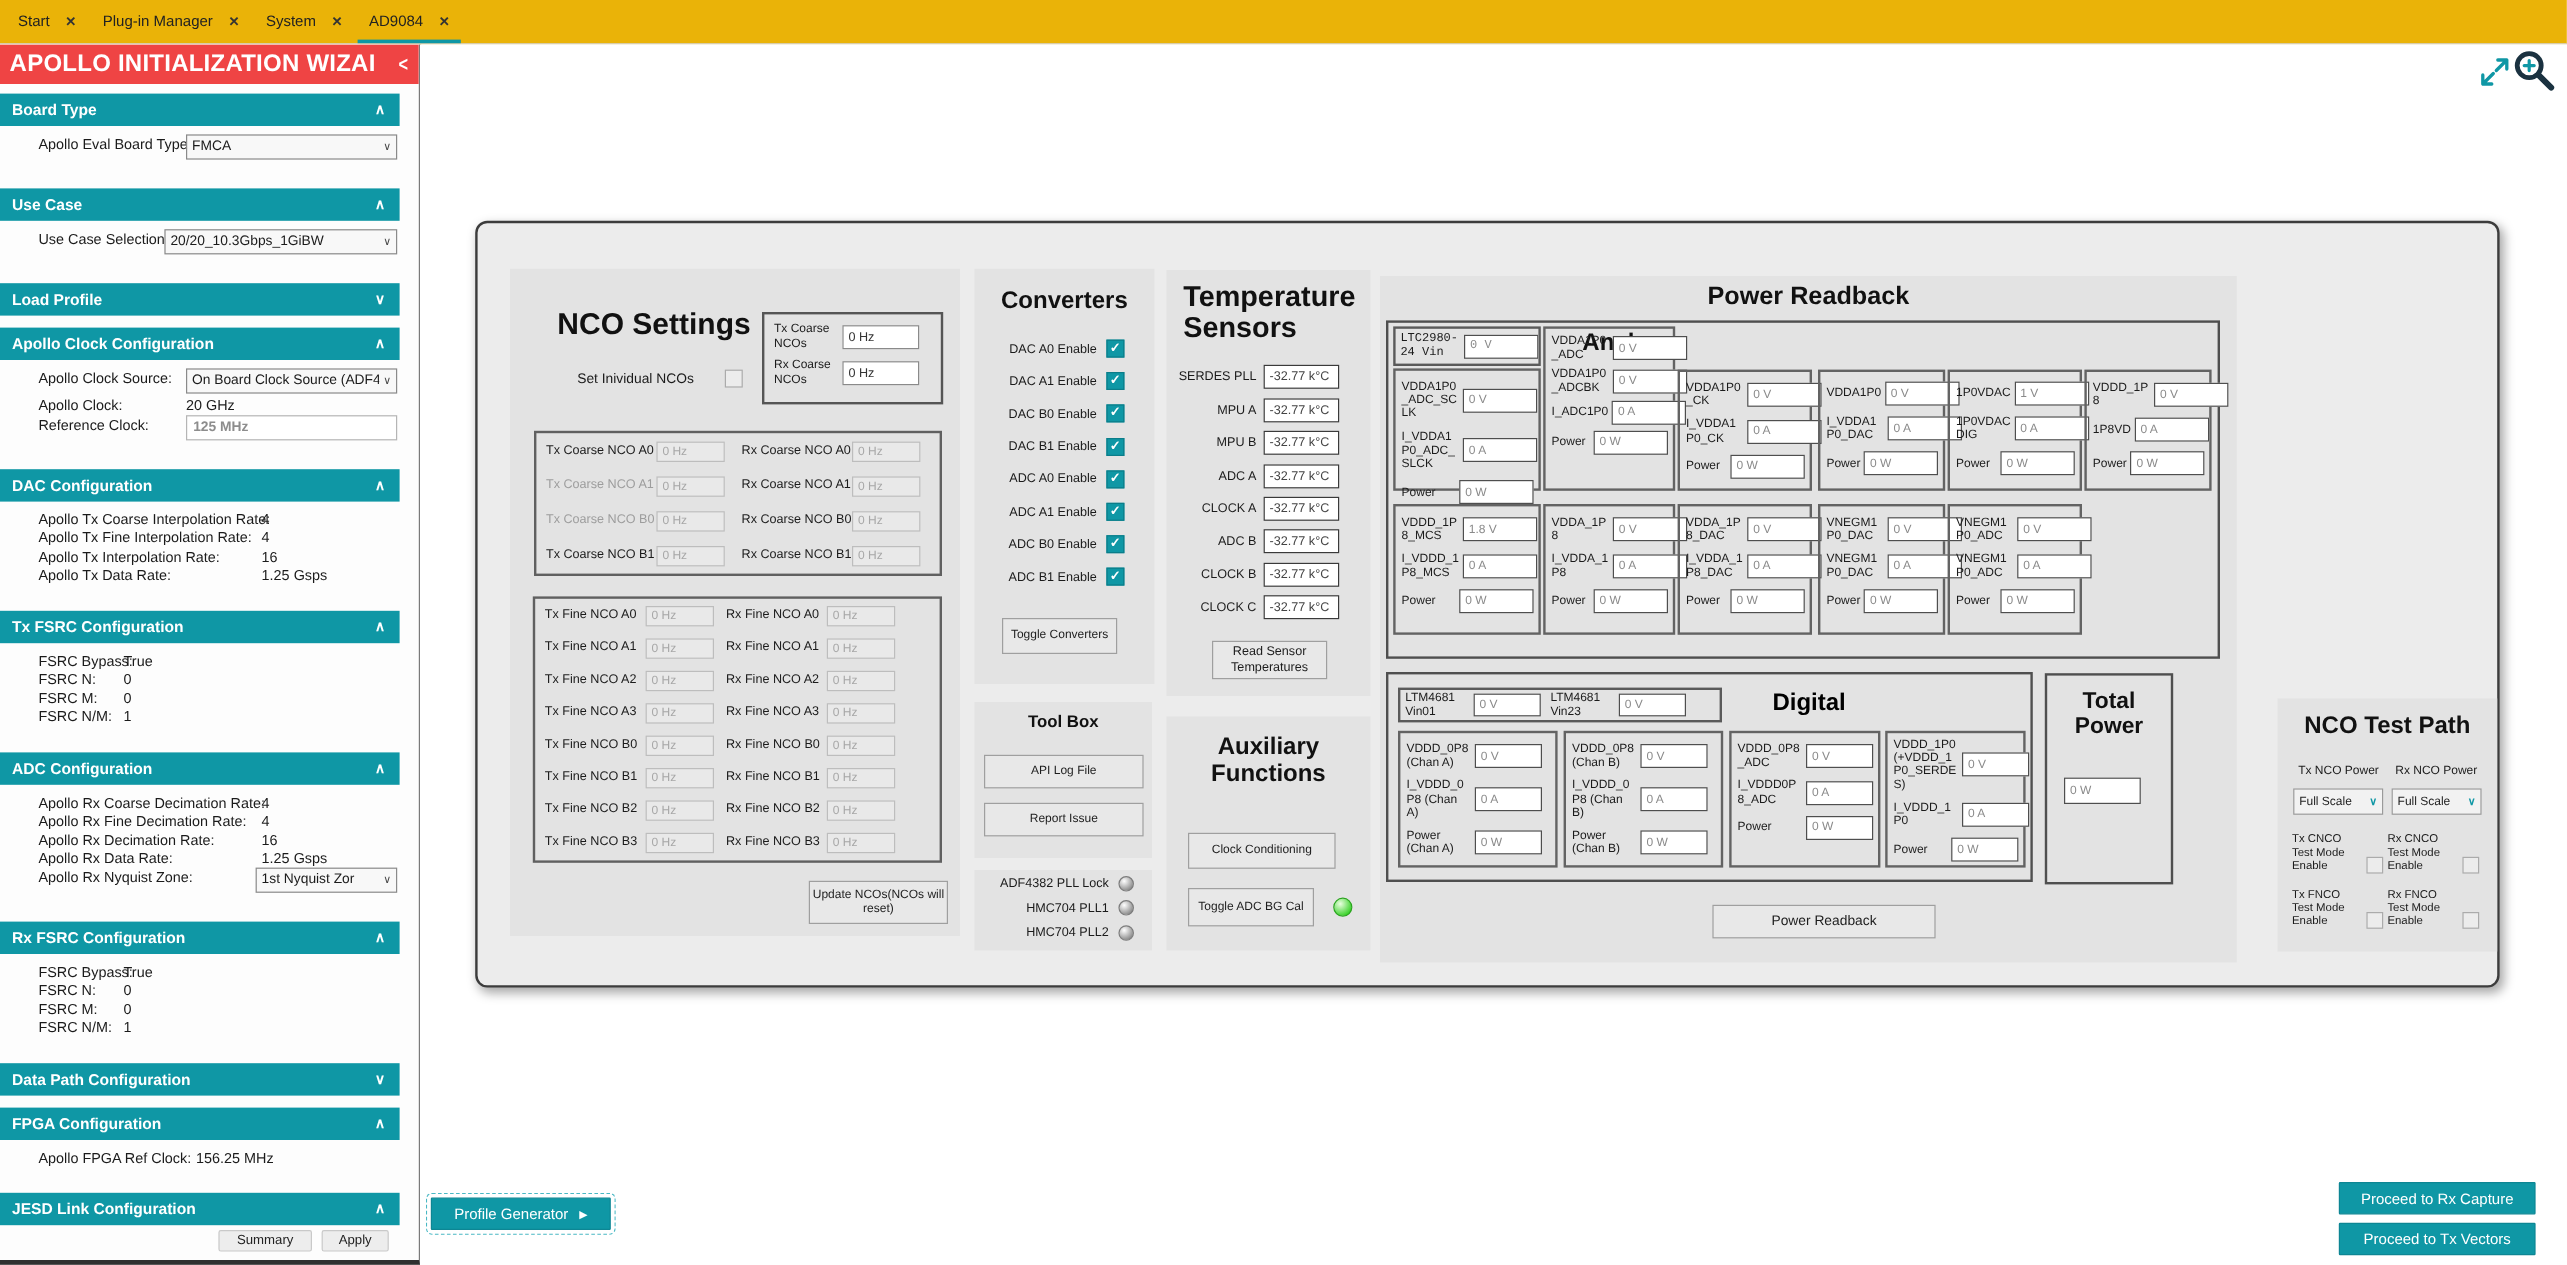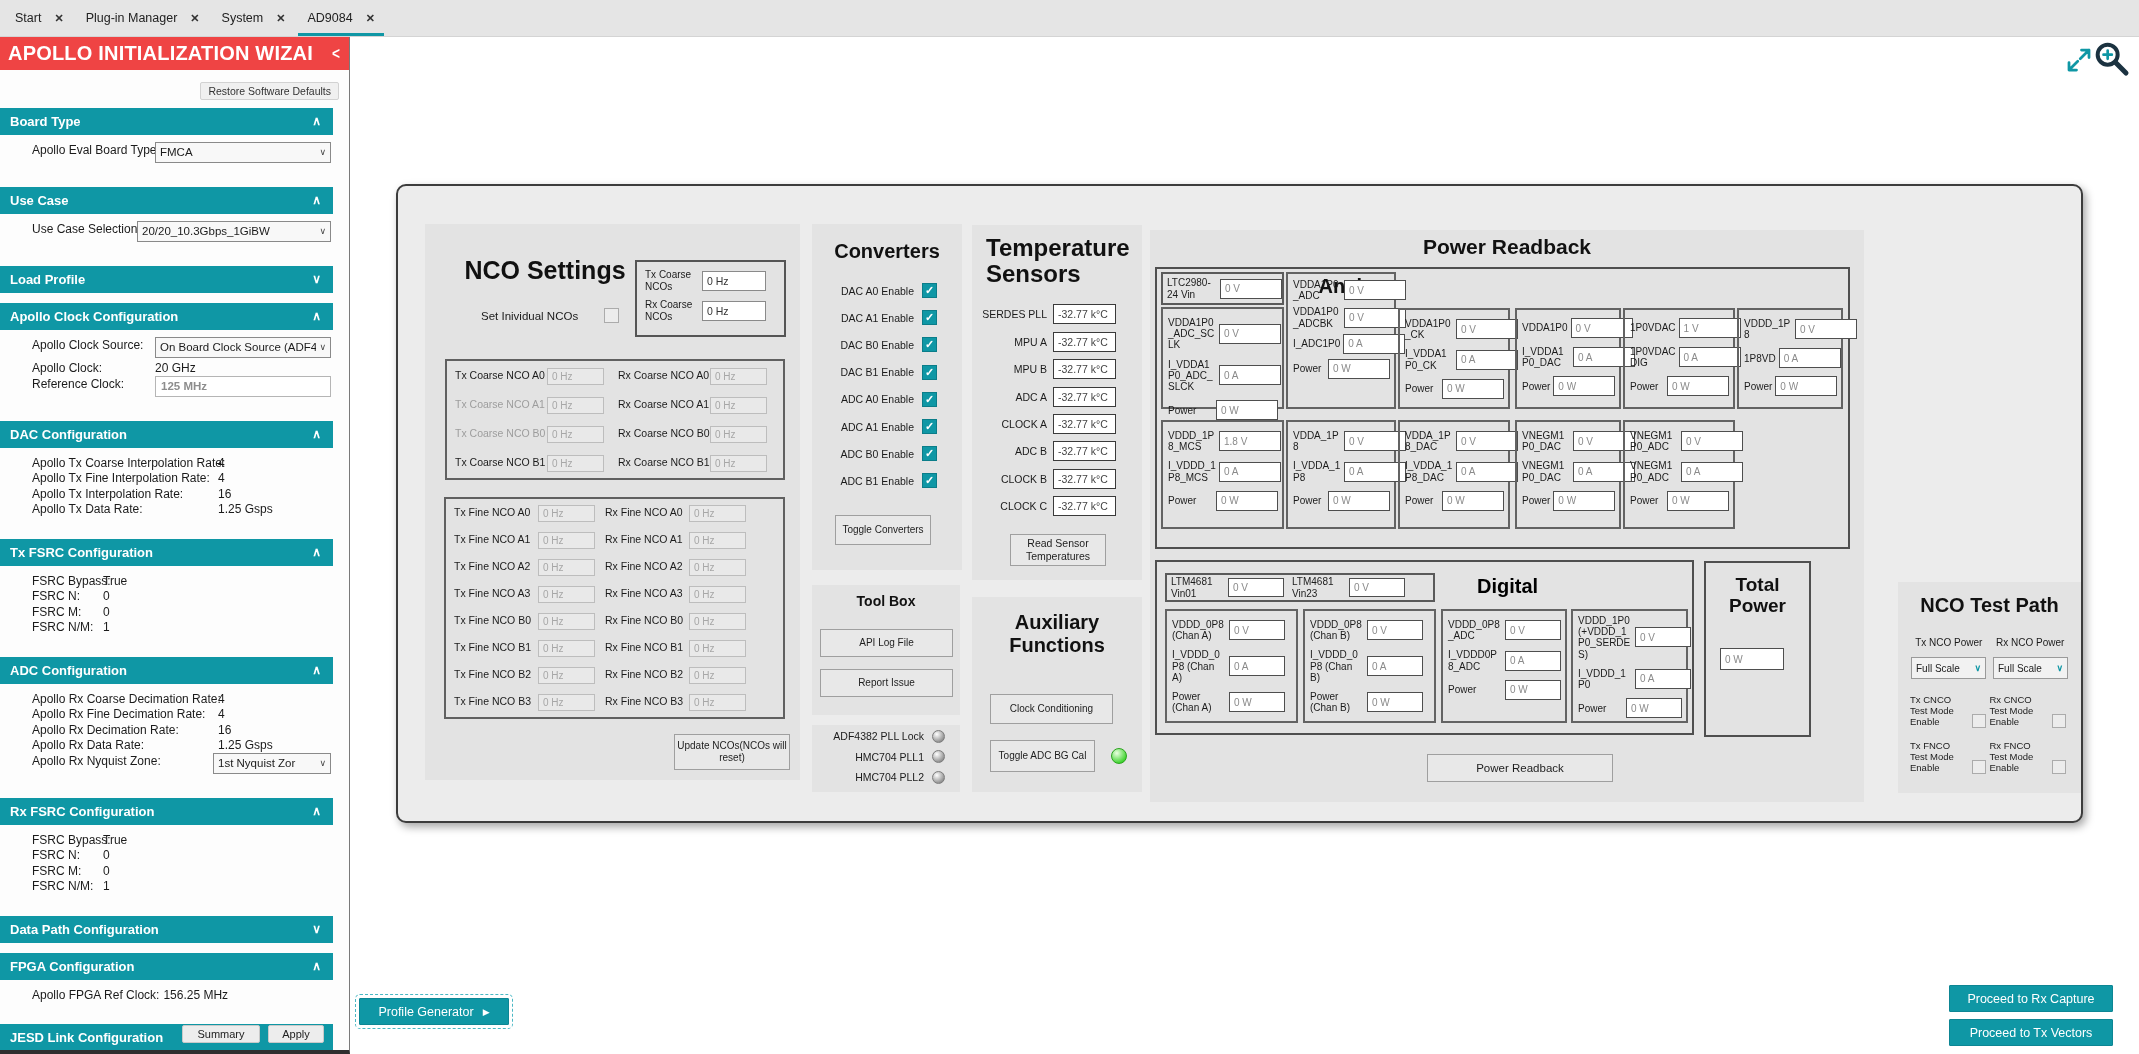--- a/index.html
+++ b/index.html
@@ -1,19 +1,19 @@
 <!DOCTYPE html>
 <html><head>
 <meta charset="utf-8">
 <style>
   * { margin:0; padding:0; box-sizing:border-box; }
   html,body { width:2139px; height:1054px; background:#ffffff; font-family:"Liberation Sans",sans-serif; overflow:hidden; }
 
   
-  #tabbar { position:absolute; left:0; top:0; width:2139px; height:37px; background:#e5e5e5; border-bottom:1px solid #d4d4d4; display:flex; align-items:stretch; padding-left:4px; }
+  #tabbar { position:absolute; left:0; top:0; width:2139px; height:37px; background:#eab308; border-bottom:1px solid #d4d4d4; display:flex; align-items:stretch; padding-left:4px; }
   .tab { position:relative; display:flex; align-items:center; gap:13px; padding:0 11px; height:36px; font-size:12.5px; color:#222; cursor:default; }
   .tab .tx { font-size:11px; font-weight:700; color:#333; }
   .tab.active:after { content:""; position:absolute; left:2px; right:2px; bottom:0; height:3px; background:#0f97a5; }
 
   
   #sidebar { position:absolute; left:0; top:37px; width:350px; height:1017px; background:#fdfdfd; border-right:1px solid #7a7a7a; border-bottom:4px solid #2f2f2f; overflow:hidden; }
   #sbHeader { height:33px; background:#ef4444; color:#fff; font-size:20px; font-weight:700; line-height:33px; padding-left:8px; white-space:nowrap; position:relative; letter-spacing:.2px; }
   #sbCollapse { position:absolute; right:8px; top:0; font-weight:700; font-size:17px; transform:scaleX(.8); }
   .restore-row { text-align:right; padding:11px 10px 0 0; }
   .restore-row button { font-family:inherit; height:18px; font-size:10.5px; color:#333; background:#f0f0f0; border:1px solid #d2d2d2; border-radius:2px; padding:0 7px; }
@@ -100,21 +100,21 @@
   #auxTitle { margin:14px 20px 0 20px; font-size:20px; line-height:1.15; }
   #clockCond { position:absolute; left:18px; top:97px; width:123px; height:30px; }
   #toggleAdc { position:absolute; left:18px; top:143px; width:105px; height:32px; }
   #auxLed { position:absolute; left:131px; top:151px; width:16px; height:16px; }
 
   
   #pPower { left:752px; top:44px; width:714px; height:572px; }
   #powerTitle { margin-top:5px; font-size:21px; }
   #analogBox { position:absolute; left:5px; top:37px; width:695px; height:282px; border:2px solid #4f4f4f; }
   #analogTitle { position:absolute; left:0; right:300px; top:6px; font-size:20px; }
-  #ltcBox { position:absolute; left:4px; top:3px; width:123px; height:33px; border:2px solid #5a5a5a; display:flex; align-items:center; padding-left:4px; gap:3px; }
+  #ltcBox { position:absolute; left:4px; top:3px; width:123px; height:33px; border:2px solid #5a5a5a; display:flex; align-items:center; padding-left:4px; gap:3px;font-family:Liberation Mono, monospace; }
   #ltcBox .plab { width:50px; }
   .g { position:absolute; border:2px solid #636363; }
   .pf { display:flex; align-items:center; gap:3px; margin:8px 4px 0 5px; }
   .plab { width:48px; font-size:10px; line-height:1.12; color:#1b1b1b; word-wrap:break-word; }
   .pin { width:62px; height:20px; background:#fff; border:1px solid #4e4e4e; font-size:10px; color:#8a8a8a; display:flex; align-items:center; padding-left:4px; flex:none; }
   .ag0 { left:4px;  top:38px; width:123px; height:102px; }
   .ag1 { left:129px; top:3px;  width:110px; height:137px; }
   .ag1 .pf { margin-top:5px; }
   .ag2 { left:241px; top:39px; width:112px; height:101px; }
   .ag3 { left:358px; top:39px; width:106px; height:101px; }
@@ -189,23 +189,20 @@
       <span class="tlab">AD9084</span>
       <span class="tx">✕</span>
     </div>
   </div>
 
 <div id="sidebar">
   <div id="sbHeader">
     <span>APOLLO INITIALIZATION WIZAI</span>
     <span id="sbCollapse">&lt;</span>
   </div>
-  <div class="restore-row">
-    <button>Restore Software Defaults</button>
-  </div>
   <div id="sections">
       <div class="sec-bar"><span>Board Type</span><span class="chev">∧</span></div>
       <div class="srows">
         <div class="srow ctl"><span class="slabel">Apollo Eval Board Type:</span><div class="ssel" style="left: 155px; width: 176px;">
             <span class="sv">FMCA</span>
             <span class="schev">∨</span>
           </div></div>
       </div>
       <div class="sec-bar"><span>Use Case</span><span class="chev">∧</span></div>
       <div class="srows">

